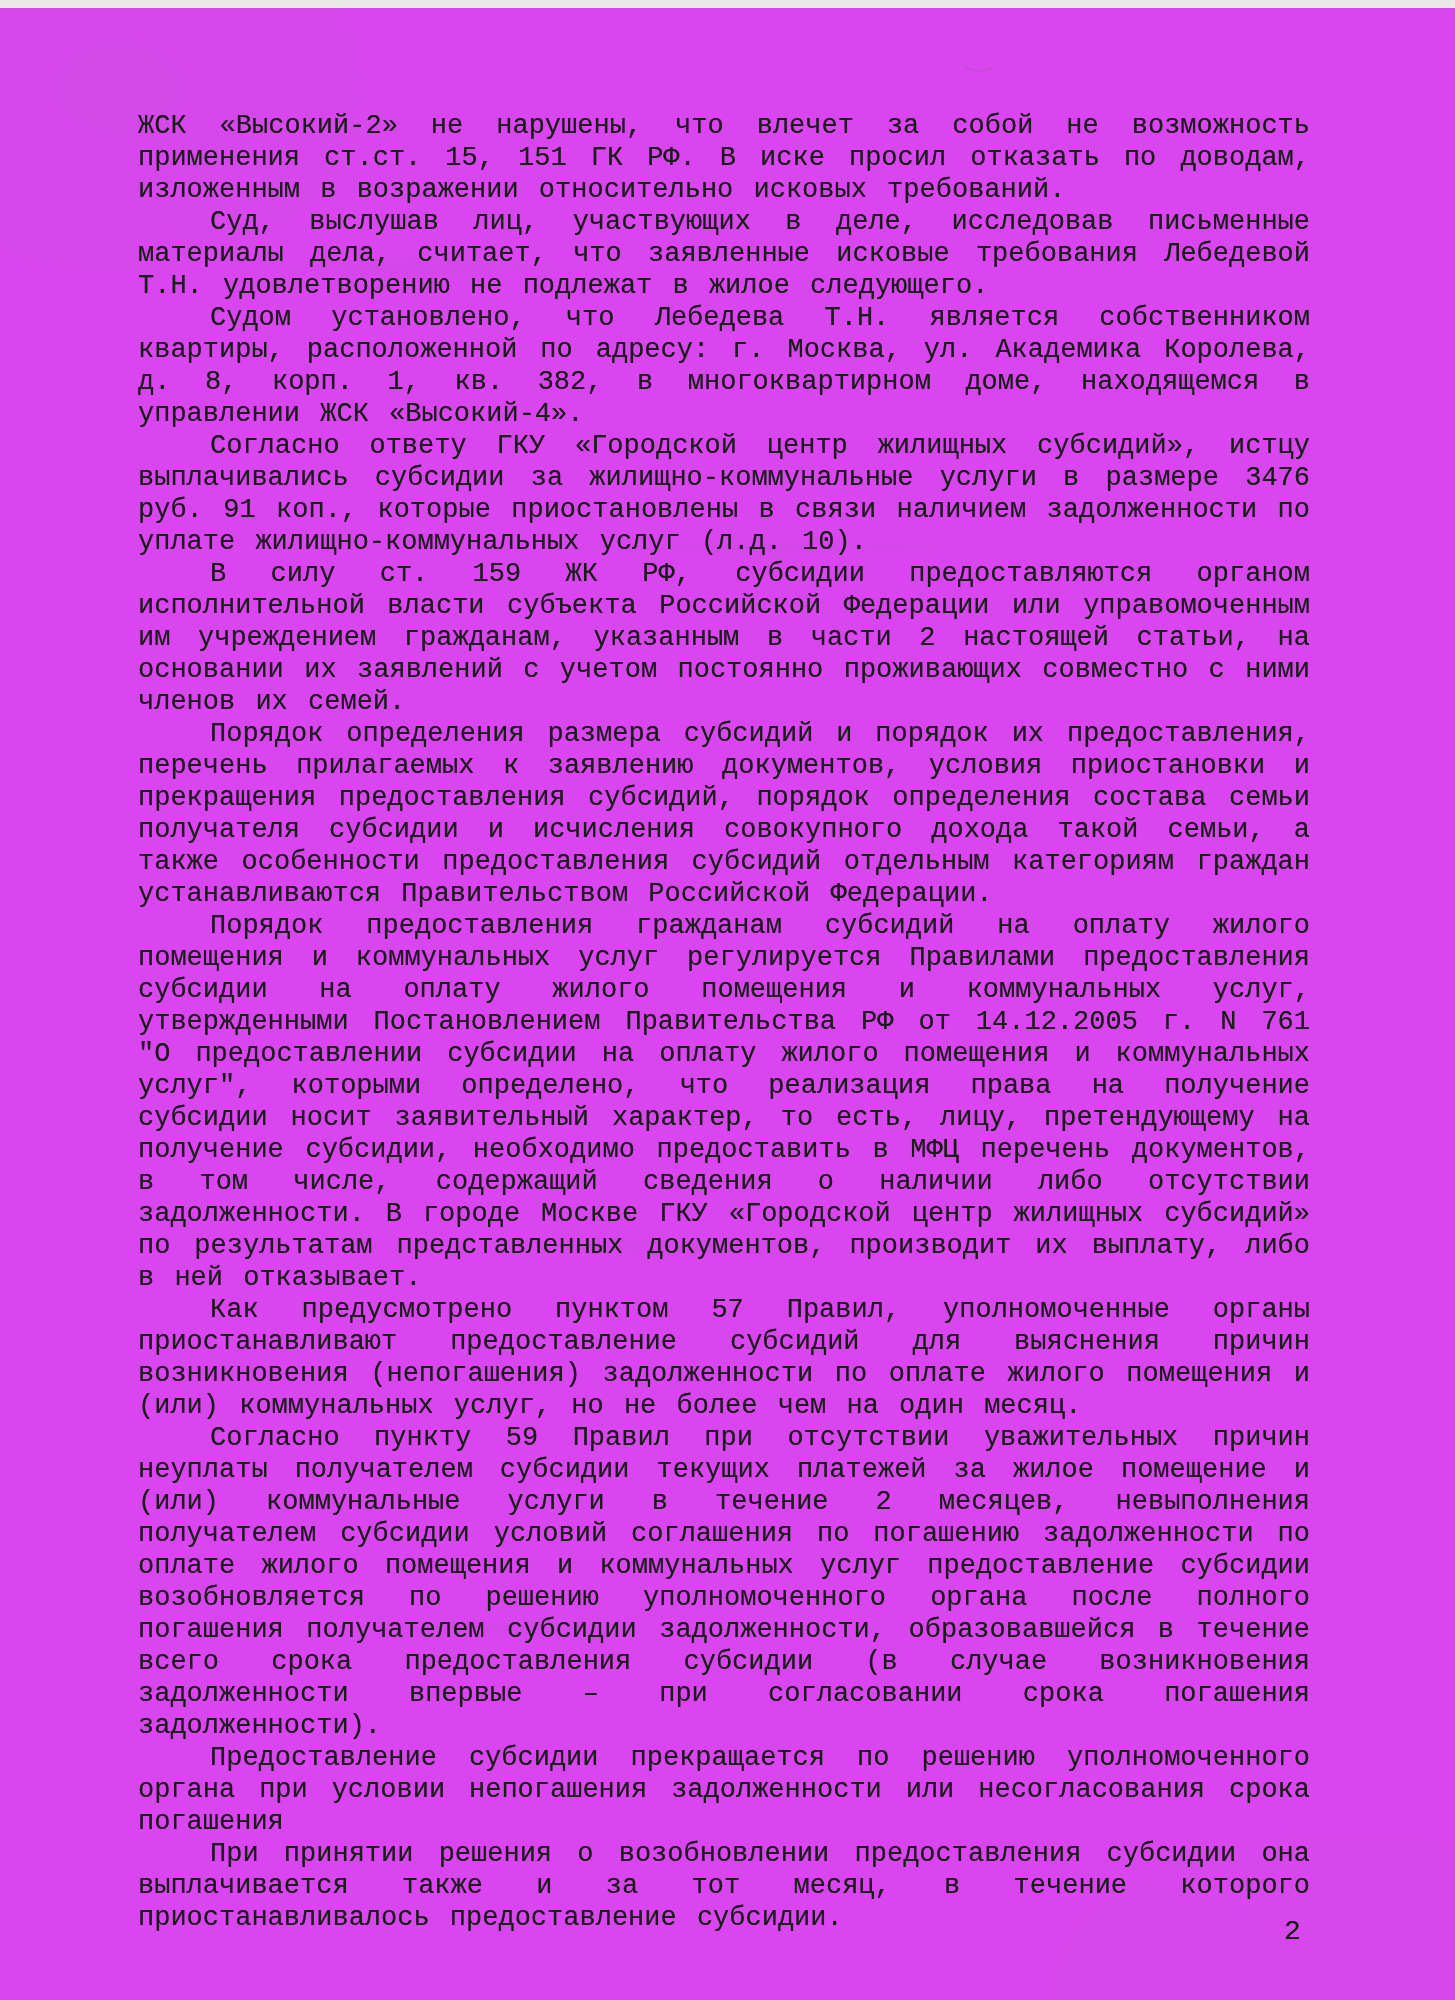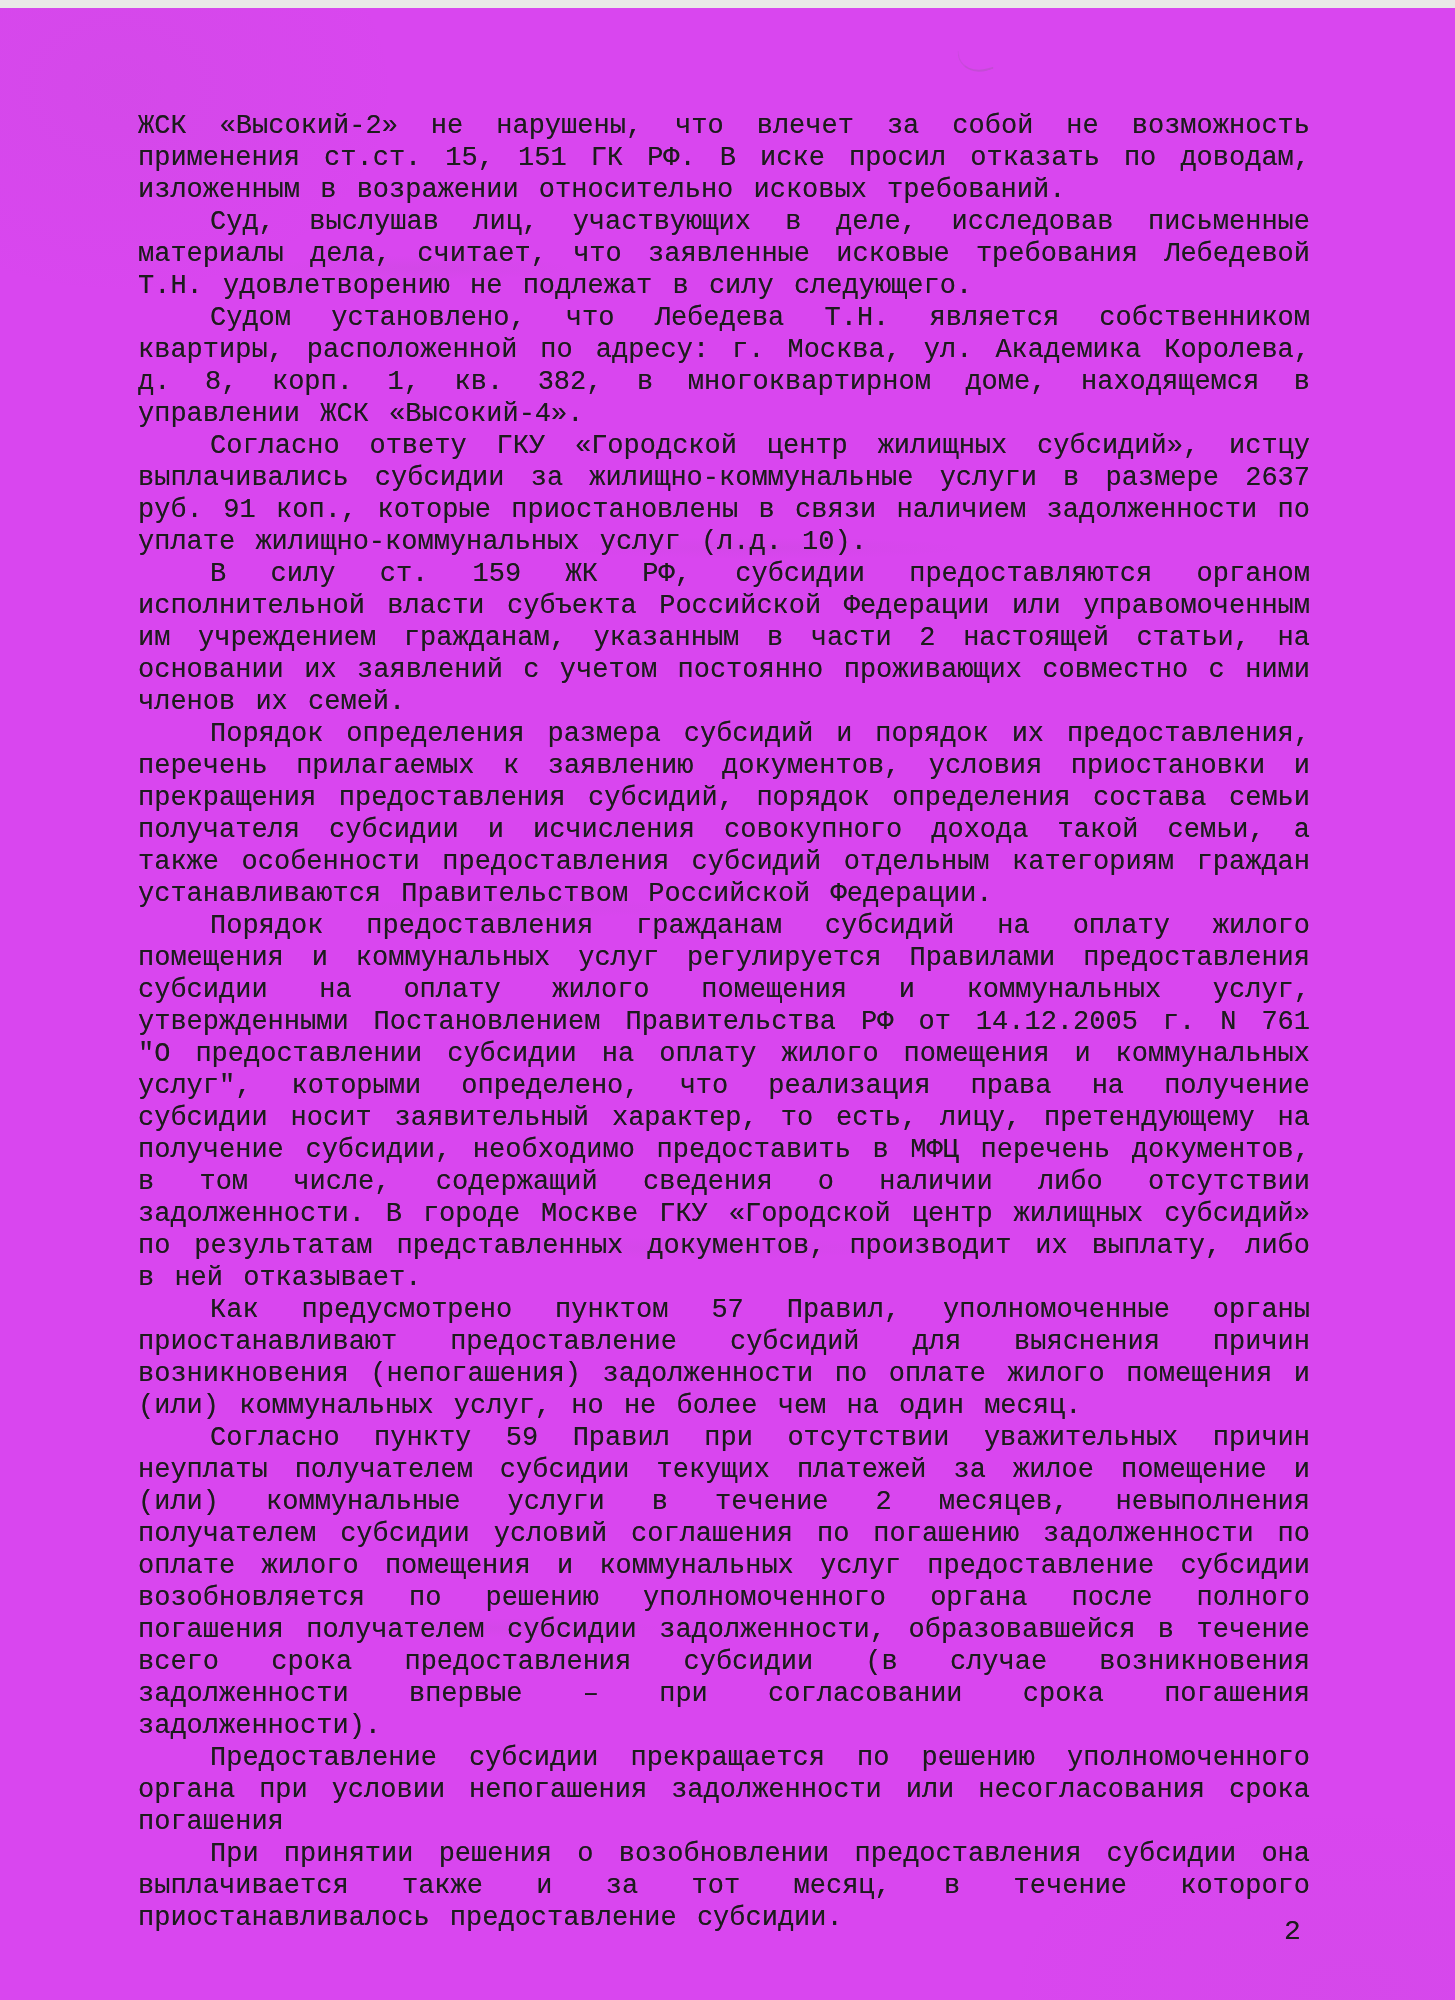--- a/index.html
+++ b/index.html
@@ -71,23 +71,23 @@
   }
 </style>
 </head>
 <body>
 
 <div class="page">
   <div class="scan-mark"></div>
 
   <div class="text-block">
     <p class="para continuation">ЖСК «Высокий-2» не нарушены, что влечет за собой не возможность применения ст.ст. 15, 151 ГК РФ. В иске просил отказать по доводам, изложенным в возражении относительно исковых требований.</p>
-    <p class="para">Суд, выслушав лиц, участвующих в деле, исследовав письменные материалы дела, считает, что заявленные исковые требования Лебедевой Т.Н. удовлетворению не подлежат в силу следующего.</p>
+    <p class="para">Суд, выслушав лиц, участвующих в деле, исследовав письменные материалы дела, считает, что заявленные исковые требования Лебедевой Т.Н. удовлетворению не подлежат в жилое следующего.</p>
     <p class="para">Судом установлено, что Лебедева Т.Н. является собственником квартиры, расположенной по адресу: г. Москва, ул. Академика Королева, д. 8, корп. 1, кв. 382, в многоквартирном доме, находящемся в управлении ЖСК «Высокий-4».</p>
-    <p class="para">Согласно ответу ГКУ «Городской центр жилищных субсидий», истцу выплачивались субсидии за жилищно-коммунальные услуги в размере 2637 руб. 91 коп., которые приостановлены в связи наличием задолженности по уплате жилищно-коммунальных услуг (л.д. 10).</p>
+    <p class="para">Согласно ответу ГКУ «Городской центр жилищных субсидий», истцу выплачивались субсидии за жилищно-коммунальные услуги в размере 3476 руб. 91 коп., которые приостановлены в связи наличием задолженности по уплате жилищно-коммунальных услуг (л.д. 10).</p>
     <p class="para">В силу ст. 159 ЖК РФ, субсидии предоставляются органом исполнительной власти субъекта Российской Федерации или управомоченным им учреждением гражданам, указанным в части 2 настоящей статьи, на основании их заявлений с учетом постоянно проживающих совместно с ними членов их семей.</p>
     <p class="para">Порядок определения размера субсидий и порядок их предоставления, перечень прилагаемых к заявлению документов, условия приостановки и прекращения предоставления субсидий, порядок определения состава семьи получателя субсидии и исчисления совокупного дохода такой семьи, а также особенности предоставления субсидий отдельным категориям граждан устанавливаются Правительством Российской Федерации.</p>
     <p class="para">Порядок предоставления гражданам субсидий на оплату жилого помещения и коммунальных услуг регулируется Правилами предоставления субсидии на оплату жилого помещения и коммунальных услуг, утвержденными Постановлением Правительства РФ от 14.12.2005 г. N 761 "О предоставлении субсидии на оплату жилого помещения и коммунальных услуг", которыми определено, что реализация права на получение субсидии носит заявительный характер, то есть, лицу, претендующему на получение субсидии, необходимо предоставить в МФЦ перечень документов, в том числе, содержащий сведения о наличии либо отсутствии задолженности. В городе Москве ГКУ «Городской центр жилищных субсидий» по результатам представленных документов, производит их выплату, либо в ней отказывает.</p>
     <p class="para">Как предусмотрено пунктом 57 Правил, уполномоченные органы приостанавливают предоставление субсидий для выяснения причин возникновения (непогашения) задолженности по оплате жилого помещения и (или) коммунальных услуг, но не более чем на один месяц.</p>
     <p class="para">Согласно пункту 59 Правил при отсутствии уважительных причин неуплаты получателем субсидии текущих платежей за жилое помещение и (или) коммунальные услуги в течение 2 месяцев, невыполнения получателем субсидии условий соглашения по погашению задолженности по оплате жилого помещения и коммунальных услуг предоставление субсидии возобновляется по решению уполномоченного органа после полного погашения получателем субсидии задолженности, образовавшейся в течение всего срока предоставления субсидии (в случае возникновения задолженности впервые – при согласовании срока погашения задолженности).</p>
     <p class="para">Предоставление субсидии прекращается по решению уполномоченного органа при условии непогашения задолженности или несогласования срока погашения</p>
     <p class="para">При принятии решения о возобновлении предоставления субсидии она выплачивается также и за тот месяц, в течение которого приостанавливалось предоставление субсидии.</p>
   </div>
 
   <div class="page-number">2</div>

